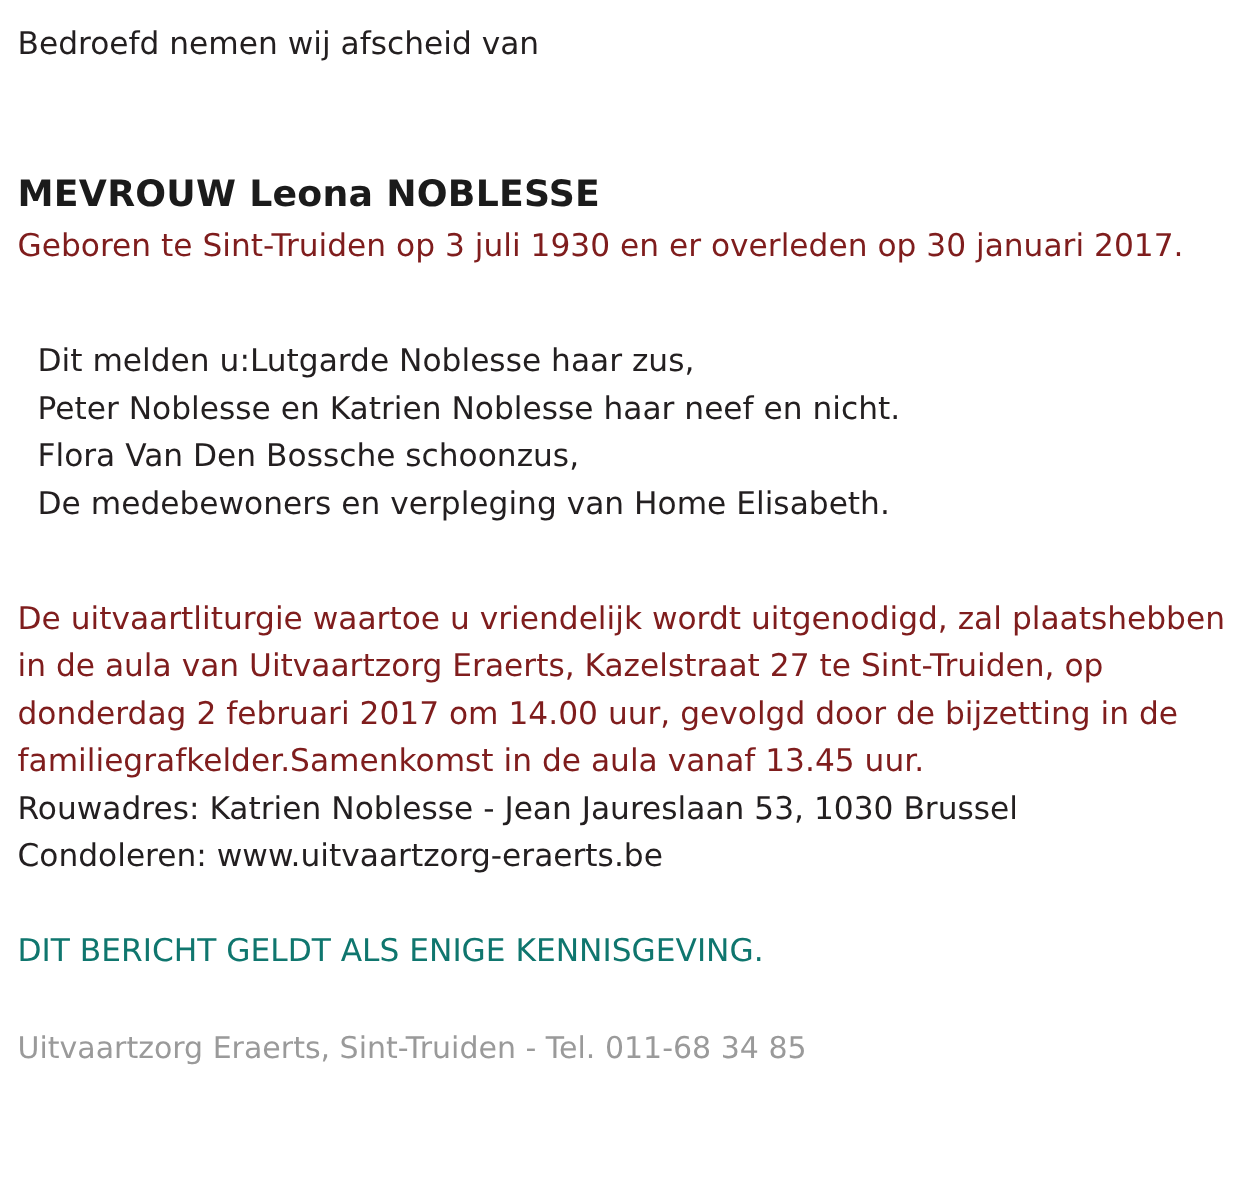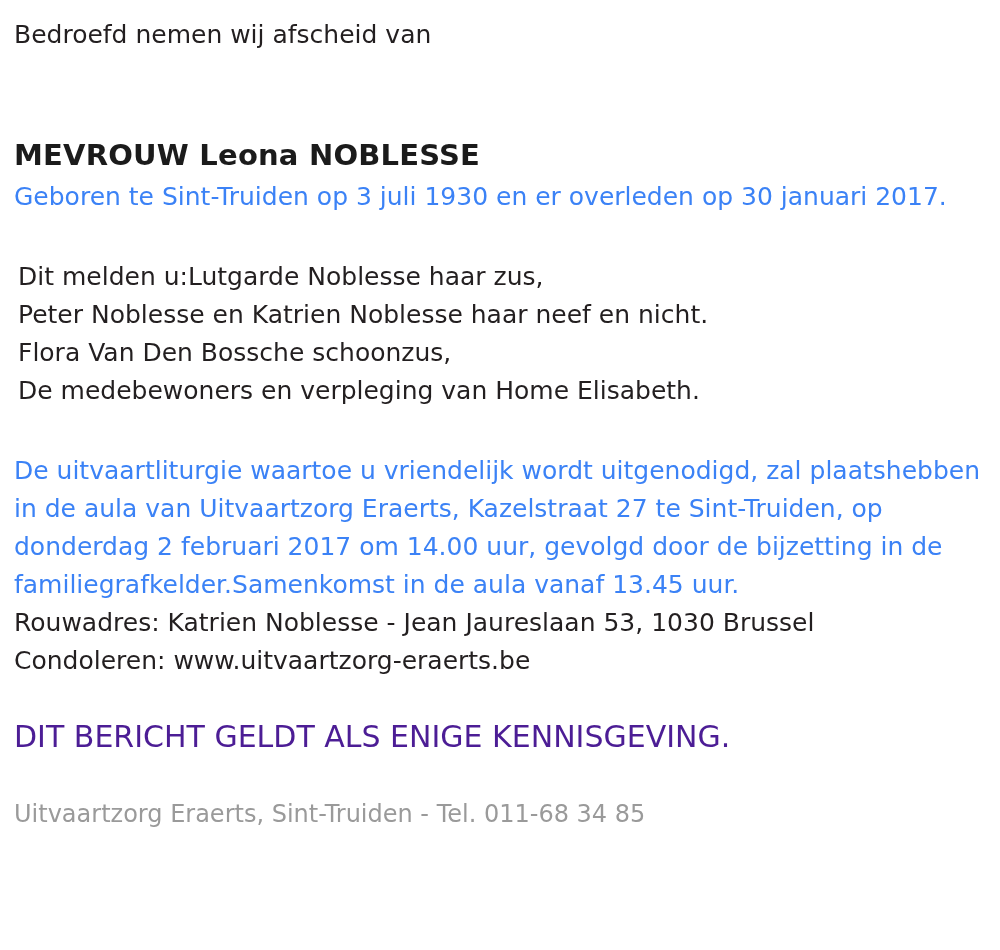--- a/index.html
+++ b/index.html
@@ -38,29 +38,29 @@
     font-weight: bold;
     line-height: 42px;
     letter-spacing: 0.2px;
     color: #1b1b1b;
     margin-bottom: 2px;
     margin-top: 42px;
   }
   .para {
     font-size: 25px;
     line-height: 38px;
-    color: #3b82f6;
+    color: #7f1d1d;
   }
   .block {
-    margin: 4px;
+    margin: 16px;
   }
   .notice {
-    font-size: 30px;
+    font-size: 25px;
     line-height: 38px;
-    color: #4c1d95;
+    color: #0f766e;
   }
   .footer {
     font-size: 24px;
     line-height: 36px;
     color: #9a9a9a;
     margin-top: 40px;
   }
 </style>
 </head>
 <body>

